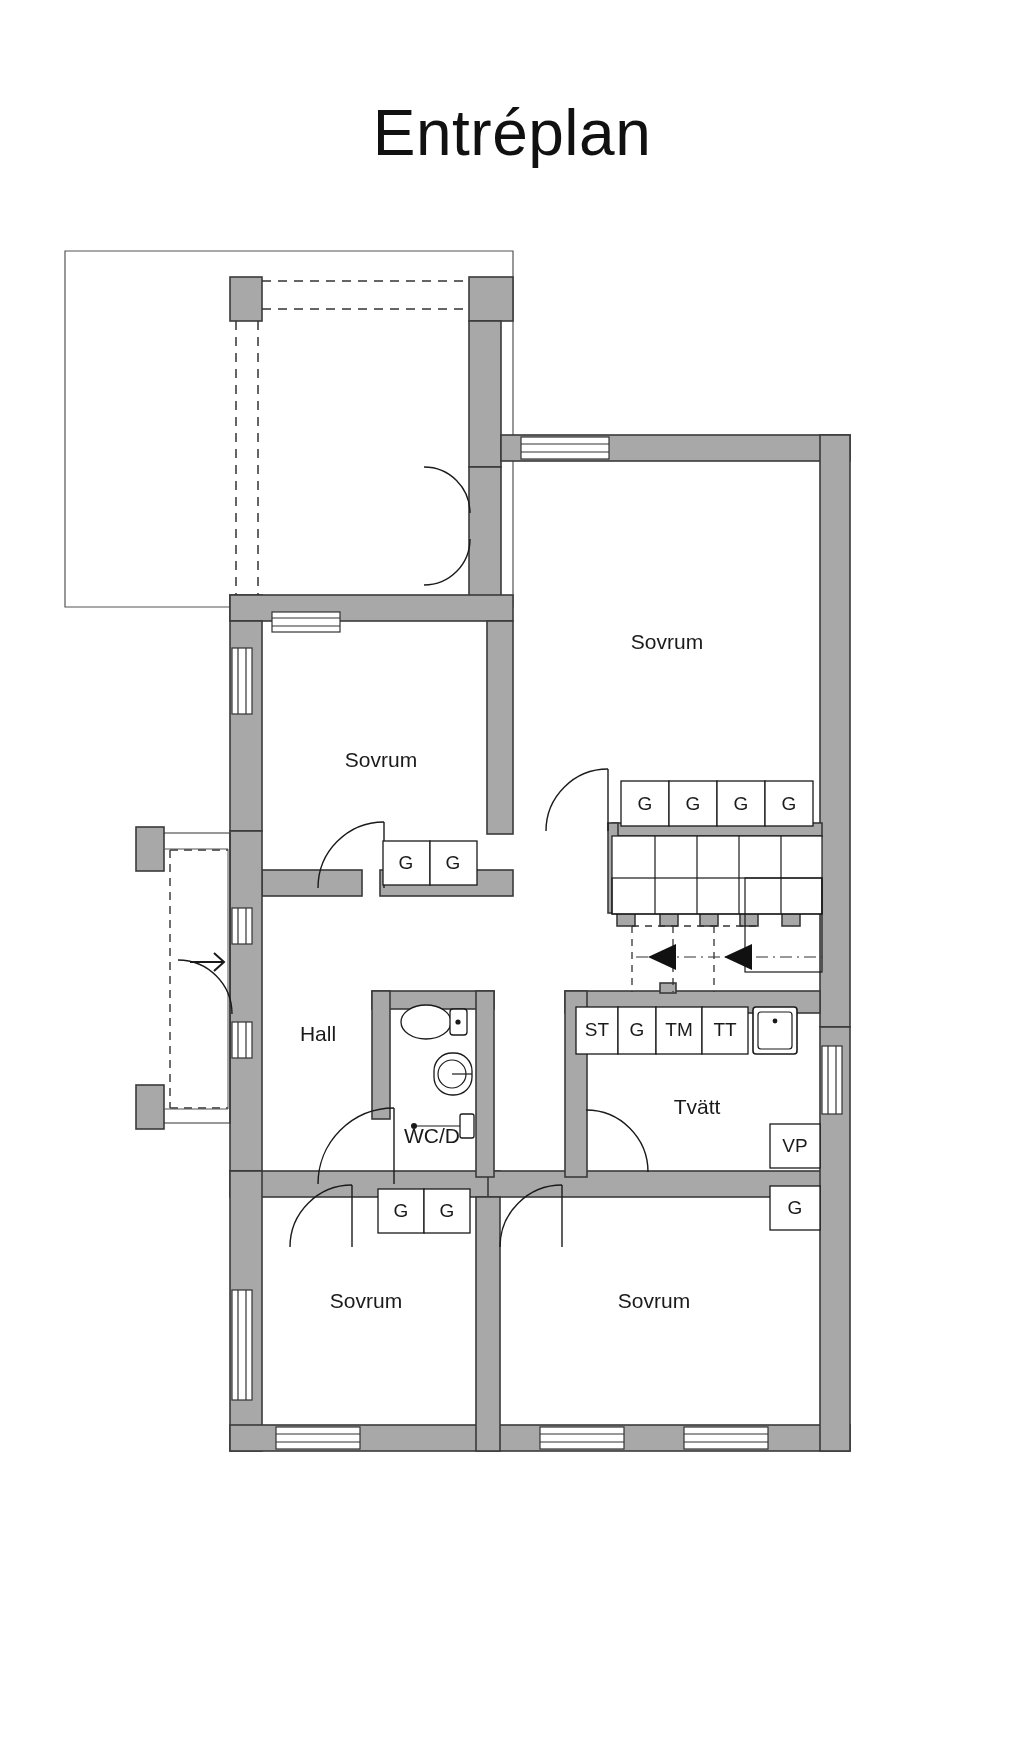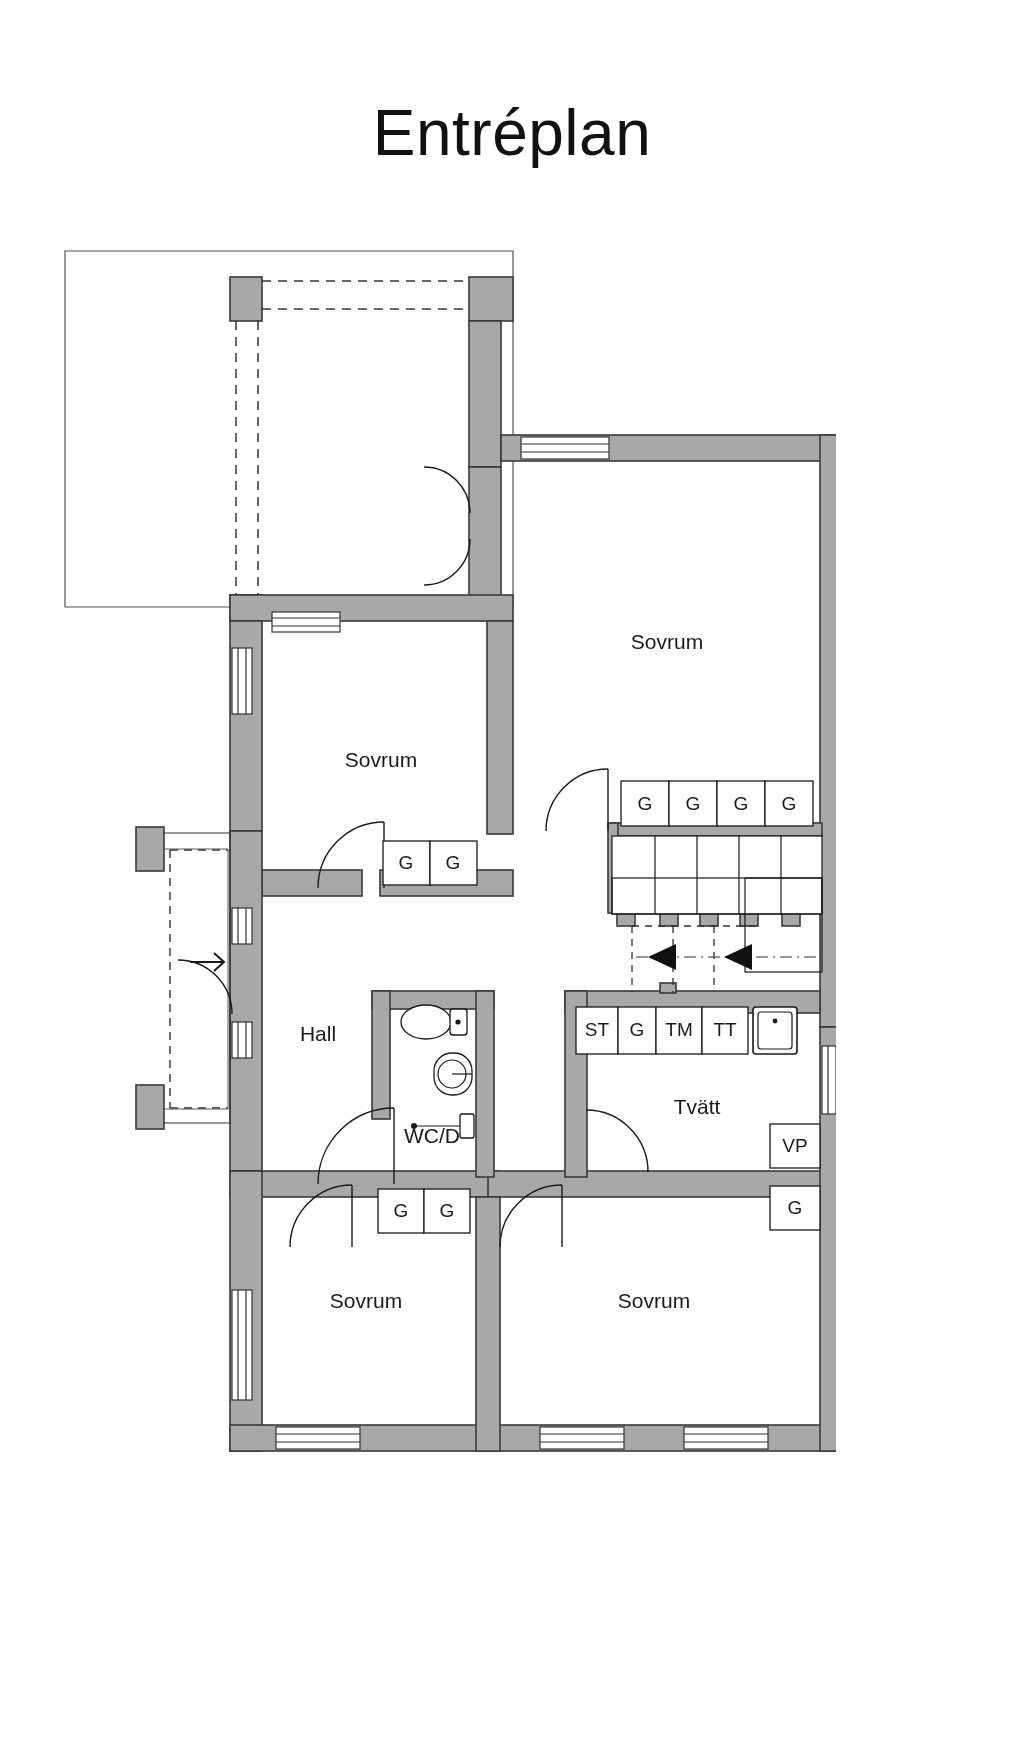--- a/index.html
+++ b/index.html
@@ -3,21 +3,21 @@
 <meta charset="utf-8">
 <style>
   * { box-sizing: border-box; }
   html, body {
     margin: 0; padding: 0;
     background: #ffffff;
     font-family: "Liberation Sans", sans-serif;
   }
   #page {
     position: relative;
-    width: 836px;
+    width: 1024px;
     height: 1758px;
     background: #ffffff;
     overflow: hidden;
   }
   #plan-title {
     position: absolute;
     top: 96px;
     left: 0;
     width: 1024px;
     text-align: center;

